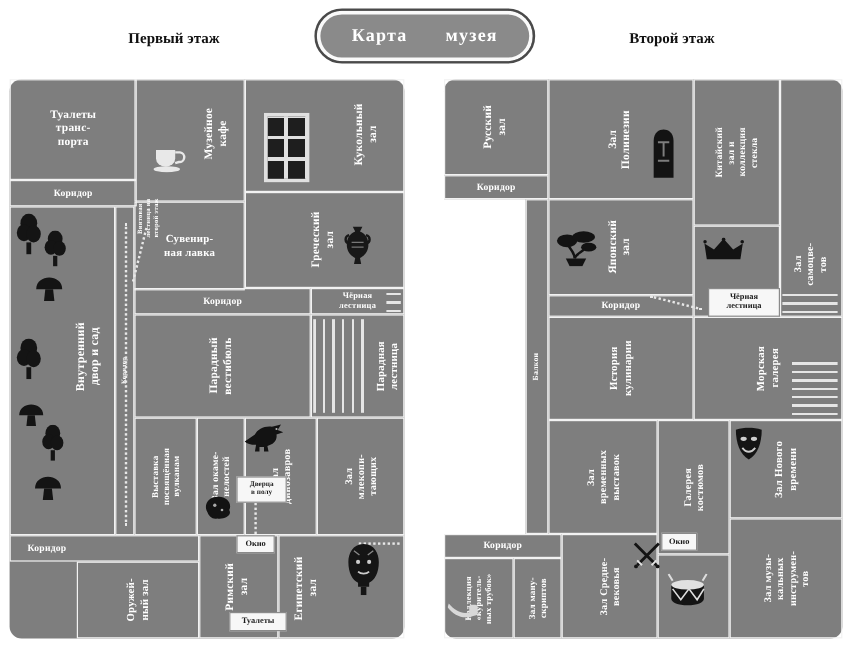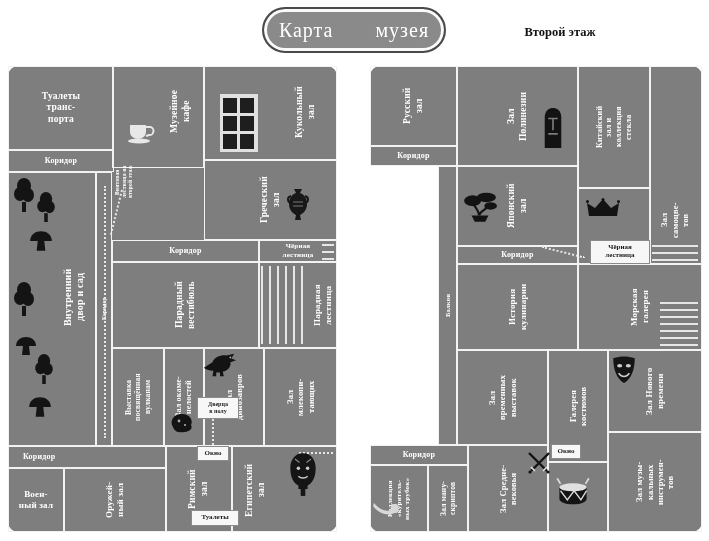--- a/index.html
+++ b/index.html
@@ -19,35 +19,36 @@
         font-weight:bold;line-height:1.12;z-index:5;}
   .icon{position:absolute;z-index:4;}
   .icon svg{width:100%;height:100%;display:block;}
   .hatch{position:absolute;z-index:3;}
   .vlines{background:repeating-linear-gradient(90deg,#e6e6e6 0 2px,transparent 2px 8px);}
   .hlines{background:repeating-linear-gradient(0deg,#e6e6e6 0 2px,transparent 2px 7px);}
   .dot-v{position:absolute;width:0;border-left:2px dotted #e8e8e8;z-index:3;}
   .dot-h{position:absolute;height:0;border-top:2px dotted #e8e8e8;z-index:3;}
   .map-title{position:absolute;left:262px;top:7px;width:184px;height:46px;background:#8a8a8a;
        border:2px solid #4a4a4a;box-shadow:inset 0 0 0 3px #fafafa;border-radius:23px;
-       display:flex;align-items:center;justify-content:center;color:#ffffff;font-weight:normal;
-       font-size:20px;letter-spacing:1px;word-spacing:1.8em;box-sizing:border-box;z-index:6;}
+       display:flex;align-items:center;justify-content:center;color:#ffffff;font-weight:bold;
+       font-size:15px;letter-spacing:1px;word-spacing:1.8em;box-sizing:border-box;z-index:6;}
   .floor-header{position:absolute;display:flex;align-items:center;justify-content:center;
        color:#111111;font-weight:bold;font-size:12.5px;z-index:6;}
   .win{position:absolute;box-sizing:border-box;border:3px solid #e0e0e0;background-color:#1e1e1e;
        background-image:repeating-linear-gradient(0deg,transparent 0 15px,#e0e0e0 15px 18px),
                         repeating-linear-gradient(90deg,transparent 0 14px,#e0e0e0 14px 17px);
        z-index:4;}
 </style>
 </head>
 <body>
 
 <div class="stage">
 
   <div class="map-title" data-bind="title.label">Карта музея</div>
+  <div class="floor-header" style="left:85px;top:24px;width:120px;height:16px;" data-bind="floor1.header">Первый этаж</div>
   <div class="floor-header" style="left:500px;top:24px;width:120px;height:16px;text-align:center;" data-bind="floor2.header">Второй этаж</div>
 
   <div class="plan" style="left:8px;top:66px;width:329px;height:466px;"></div>
 
   <div class="room" style="left:8px;top:66px;width:106px;height:84px;font-size:9.5px;" data-bind="floor1.rooms.transport">Туалеты
 транс-
 порта</div>
   <div class="room" style="left:8px;top:150px;width:106px;height:22px;font-size:8px;" data-bind="floor1.rooms.corridor_top">Коридор</div>
 
   <div class="room" style="left:8px;top:172px;width:88px;height:274px;"></div>
@@ -55,20 +56,22 @@
 двор и сад</div>
   <div class="room vl" style="left:96px;top:172px;width:16px;height:274px;font-size:5.5px;" data-bind="floor1.rooms.passage">Коридор</div>
 
   <div class="room" style="left:112px;top:66px;width:92px;height:102px;"></div>
   <div class="lab vl" style="left:164px;top:78px;width:34px;height:66px;font-size:9.5px;" data-bind="floor1.rooms.cafe">Музейное
 кафе</div>
   <div class="lab vl" style="left:113px;top:148px;width:22px;height:68px;font-size:5.5px;" data-bind="floor1.rooms.spiral_note">Винтовая
 лестница на
 второй этаж</div>
 
+  <div class="room" style="left:112px;top:168px;width:92px;height:74px;font-size:9px;" data-bind="floor1.rooms.souvenir">Сувенир-
+ная лавка</div>
 
   <div class="room" style="left:204px;top:66px;width:133px;height:94px;"></div>
   <div class="lab vl" style="left:288px;top:76px;width:36px;height:72px;font-size:9.5px;" data-bind="floor1.rooms.doll">Кукольный
 зал</div>
 
   <div class="room vl" style="left:204px;top:160px;width:133px;height:80px;font-size:9.5px;" data-bind="floor1.rooms.greek">Греческий
 зал</div>
 
   <div class="room" style="left:112px;top:240px;width:147px;height:22px;font-size:8px;" data-bind="floor1.rooms.corridor_mid">Коридор</div>
   <div class="room" style="left:259px;top:240px;width:78px;height:22px;font-size:7px;" data-bind="floor1.rooms.black_stairs">Чёрная
@@ -88,22 +91,20 @@
 вулканам</div>
   <div class="room vl" style="left:164px;top:348px;width:40px;height:98px;font-size:8px;" data-bind="floor1.rooms.fossils">Зал окаме-
 нелостей</div>
   <div class="room vl" style="left:204px;top:348px;width:60px;height:98px;font-size:8.5px;" data-bind="floor1.rooms.dinosaurs">Зал
 динозавров</div>
   <div class="room vl" style="left:264px;top:348px;width:73px;height:98px;font-size:8.5px;" data-bind="floor1.rooms.mammals">Зал
 млекопи-
 тающих</div>
 
   <div class="room" style="left:8px;top:446px;width:158px;height:22px;font-size:8px;justify-content:flex-start;padding-left:14px;" data-bind="floor1.rooms.corridor_bottom">Коридор</div>
-  <div class="room" style="left:8px;top:468px;width:56px;height:64px;font-size:9px;" data-bind="floor1.rooms.military">Воен-
-ный зал</div>
   <div class="room vl" style="left:64px;top:468px;width:102px;height:64px;font-size:9px;" data-bind="floor1.rooms.weapons">Оружей-
 ный зал</div>
   <div class="room vl" style="left:166px;top:446px;width:66px;height:86px;font-size:9.5px;" data-bind="floor1.rooms.roman">Римский
 зал</div>
   <div class="room" style="left:232px;top:446px;width:105px;height:86px;"></div>
   <div class="lab vl" style="left:238px;top:452px;width:36px;height:76px;font-size:9.5px;" data-bind="floor1.rooms.egyptian">Египетский
 зал</div>
 
   <div class="wbox" style="left:197px;top:397px;width:40px;height:20px;font-size:6px;" data-bind="floor1.rooms.floor_door">Дверца
 в полу</div>

